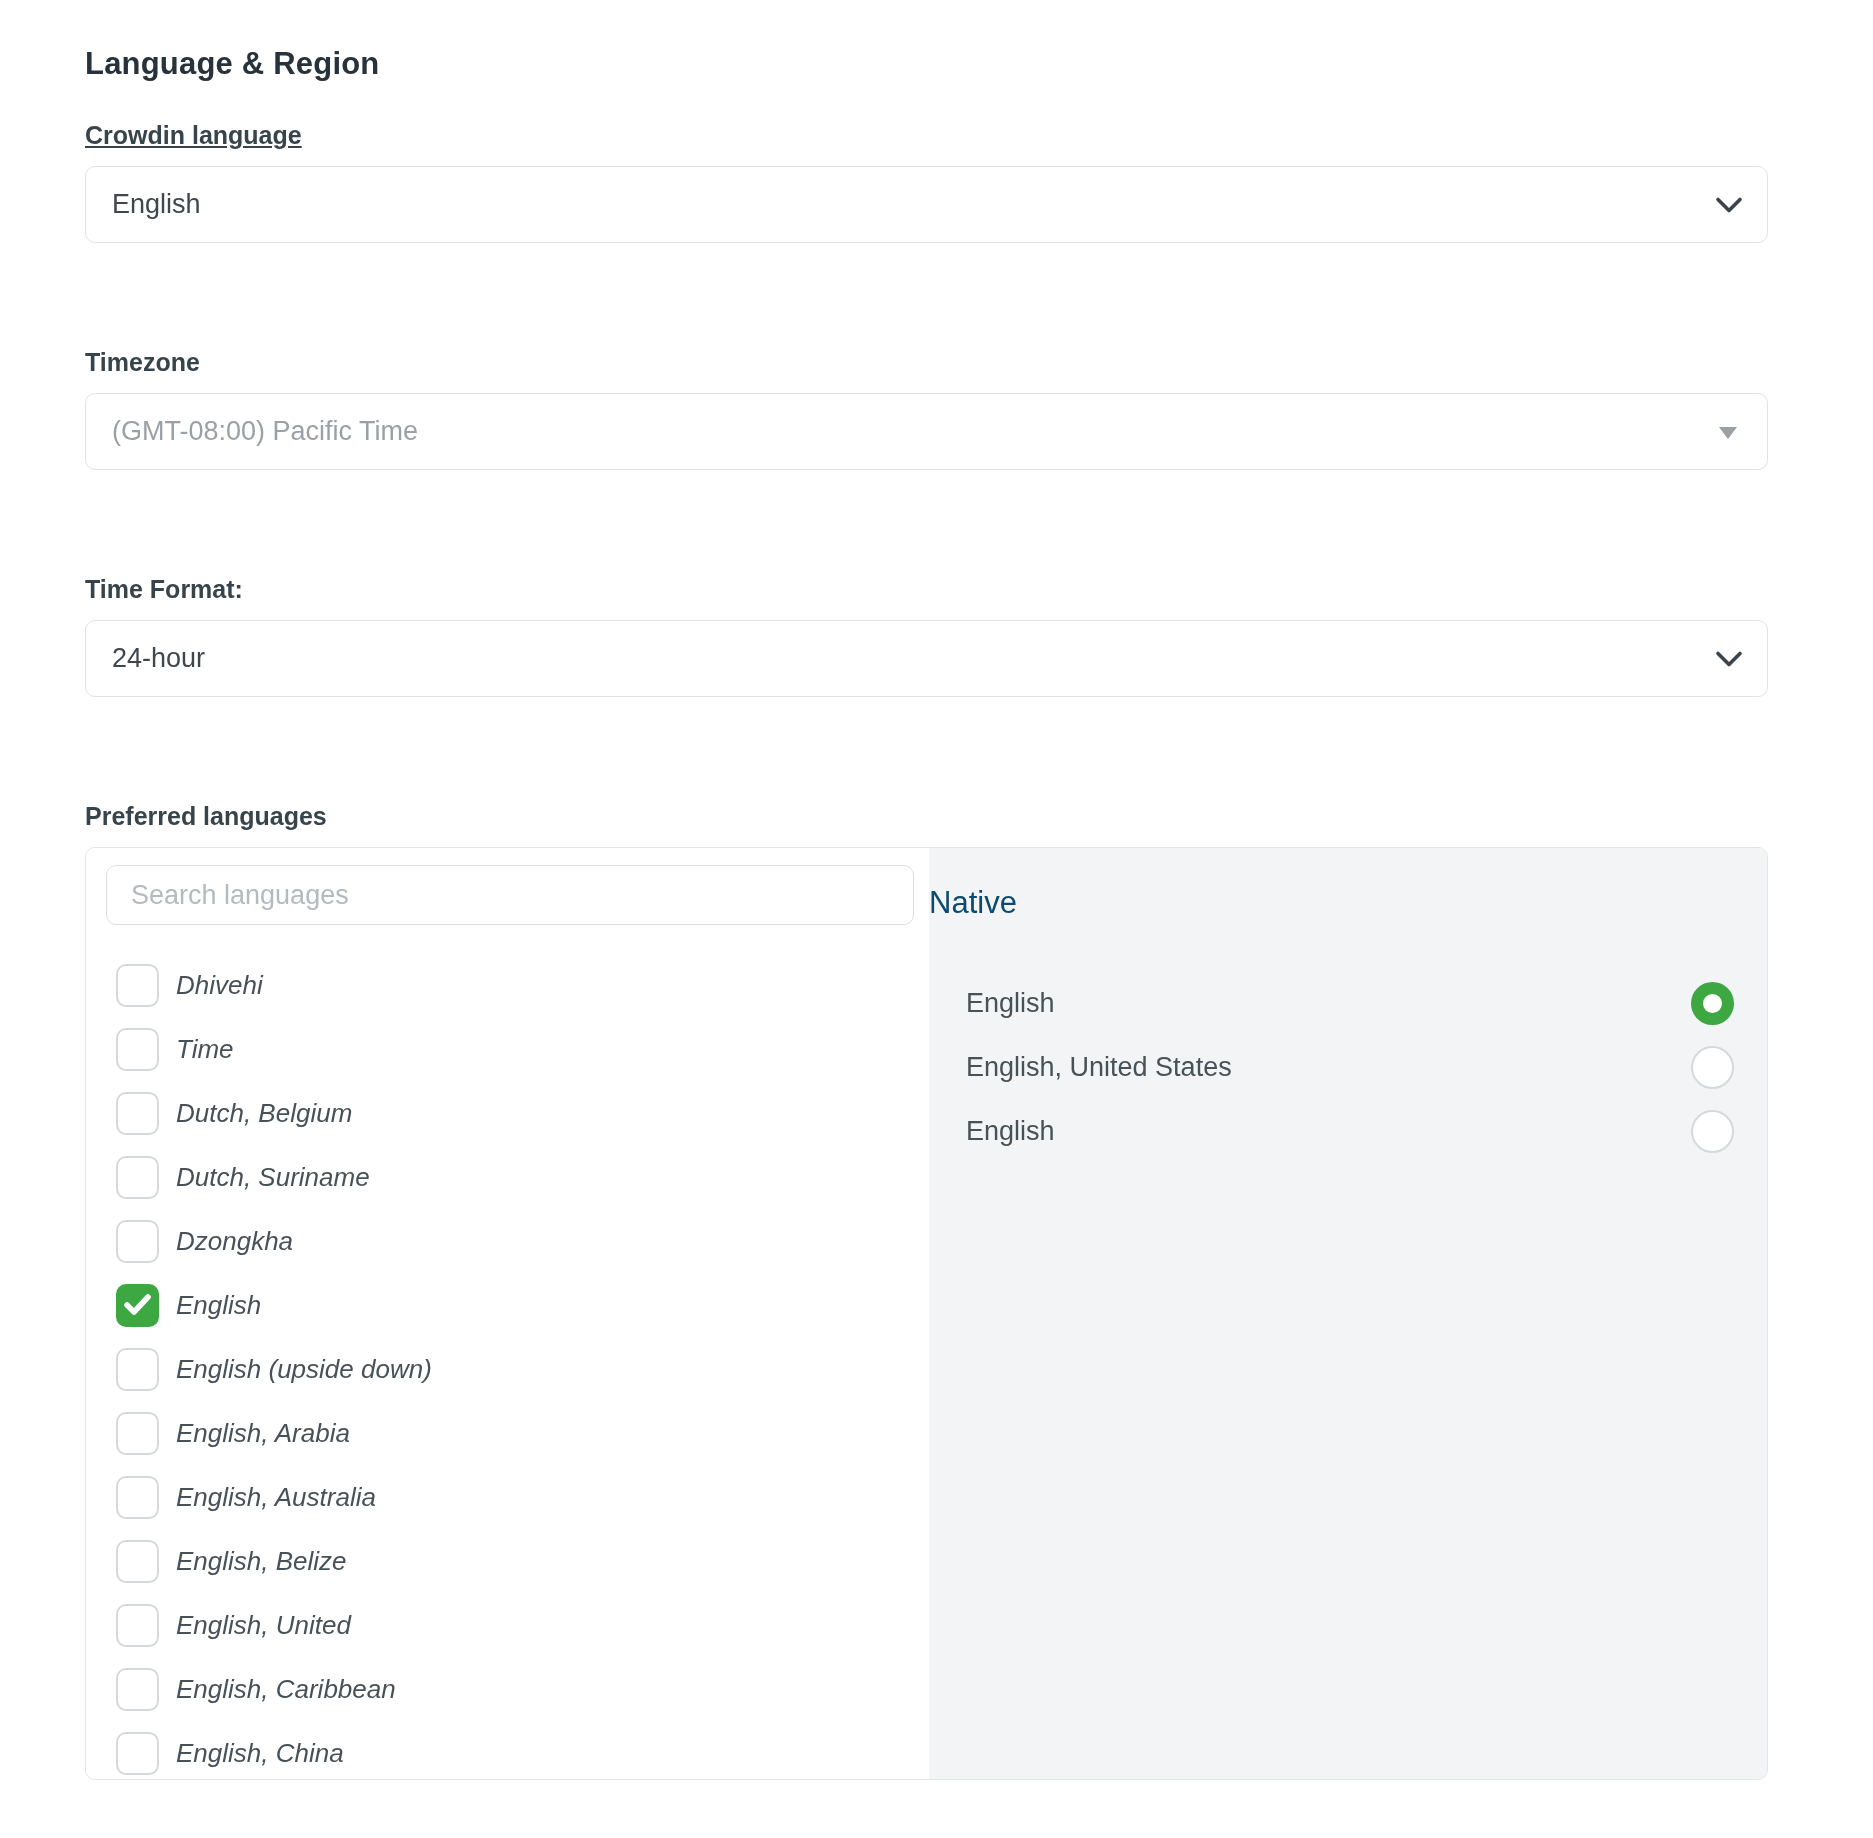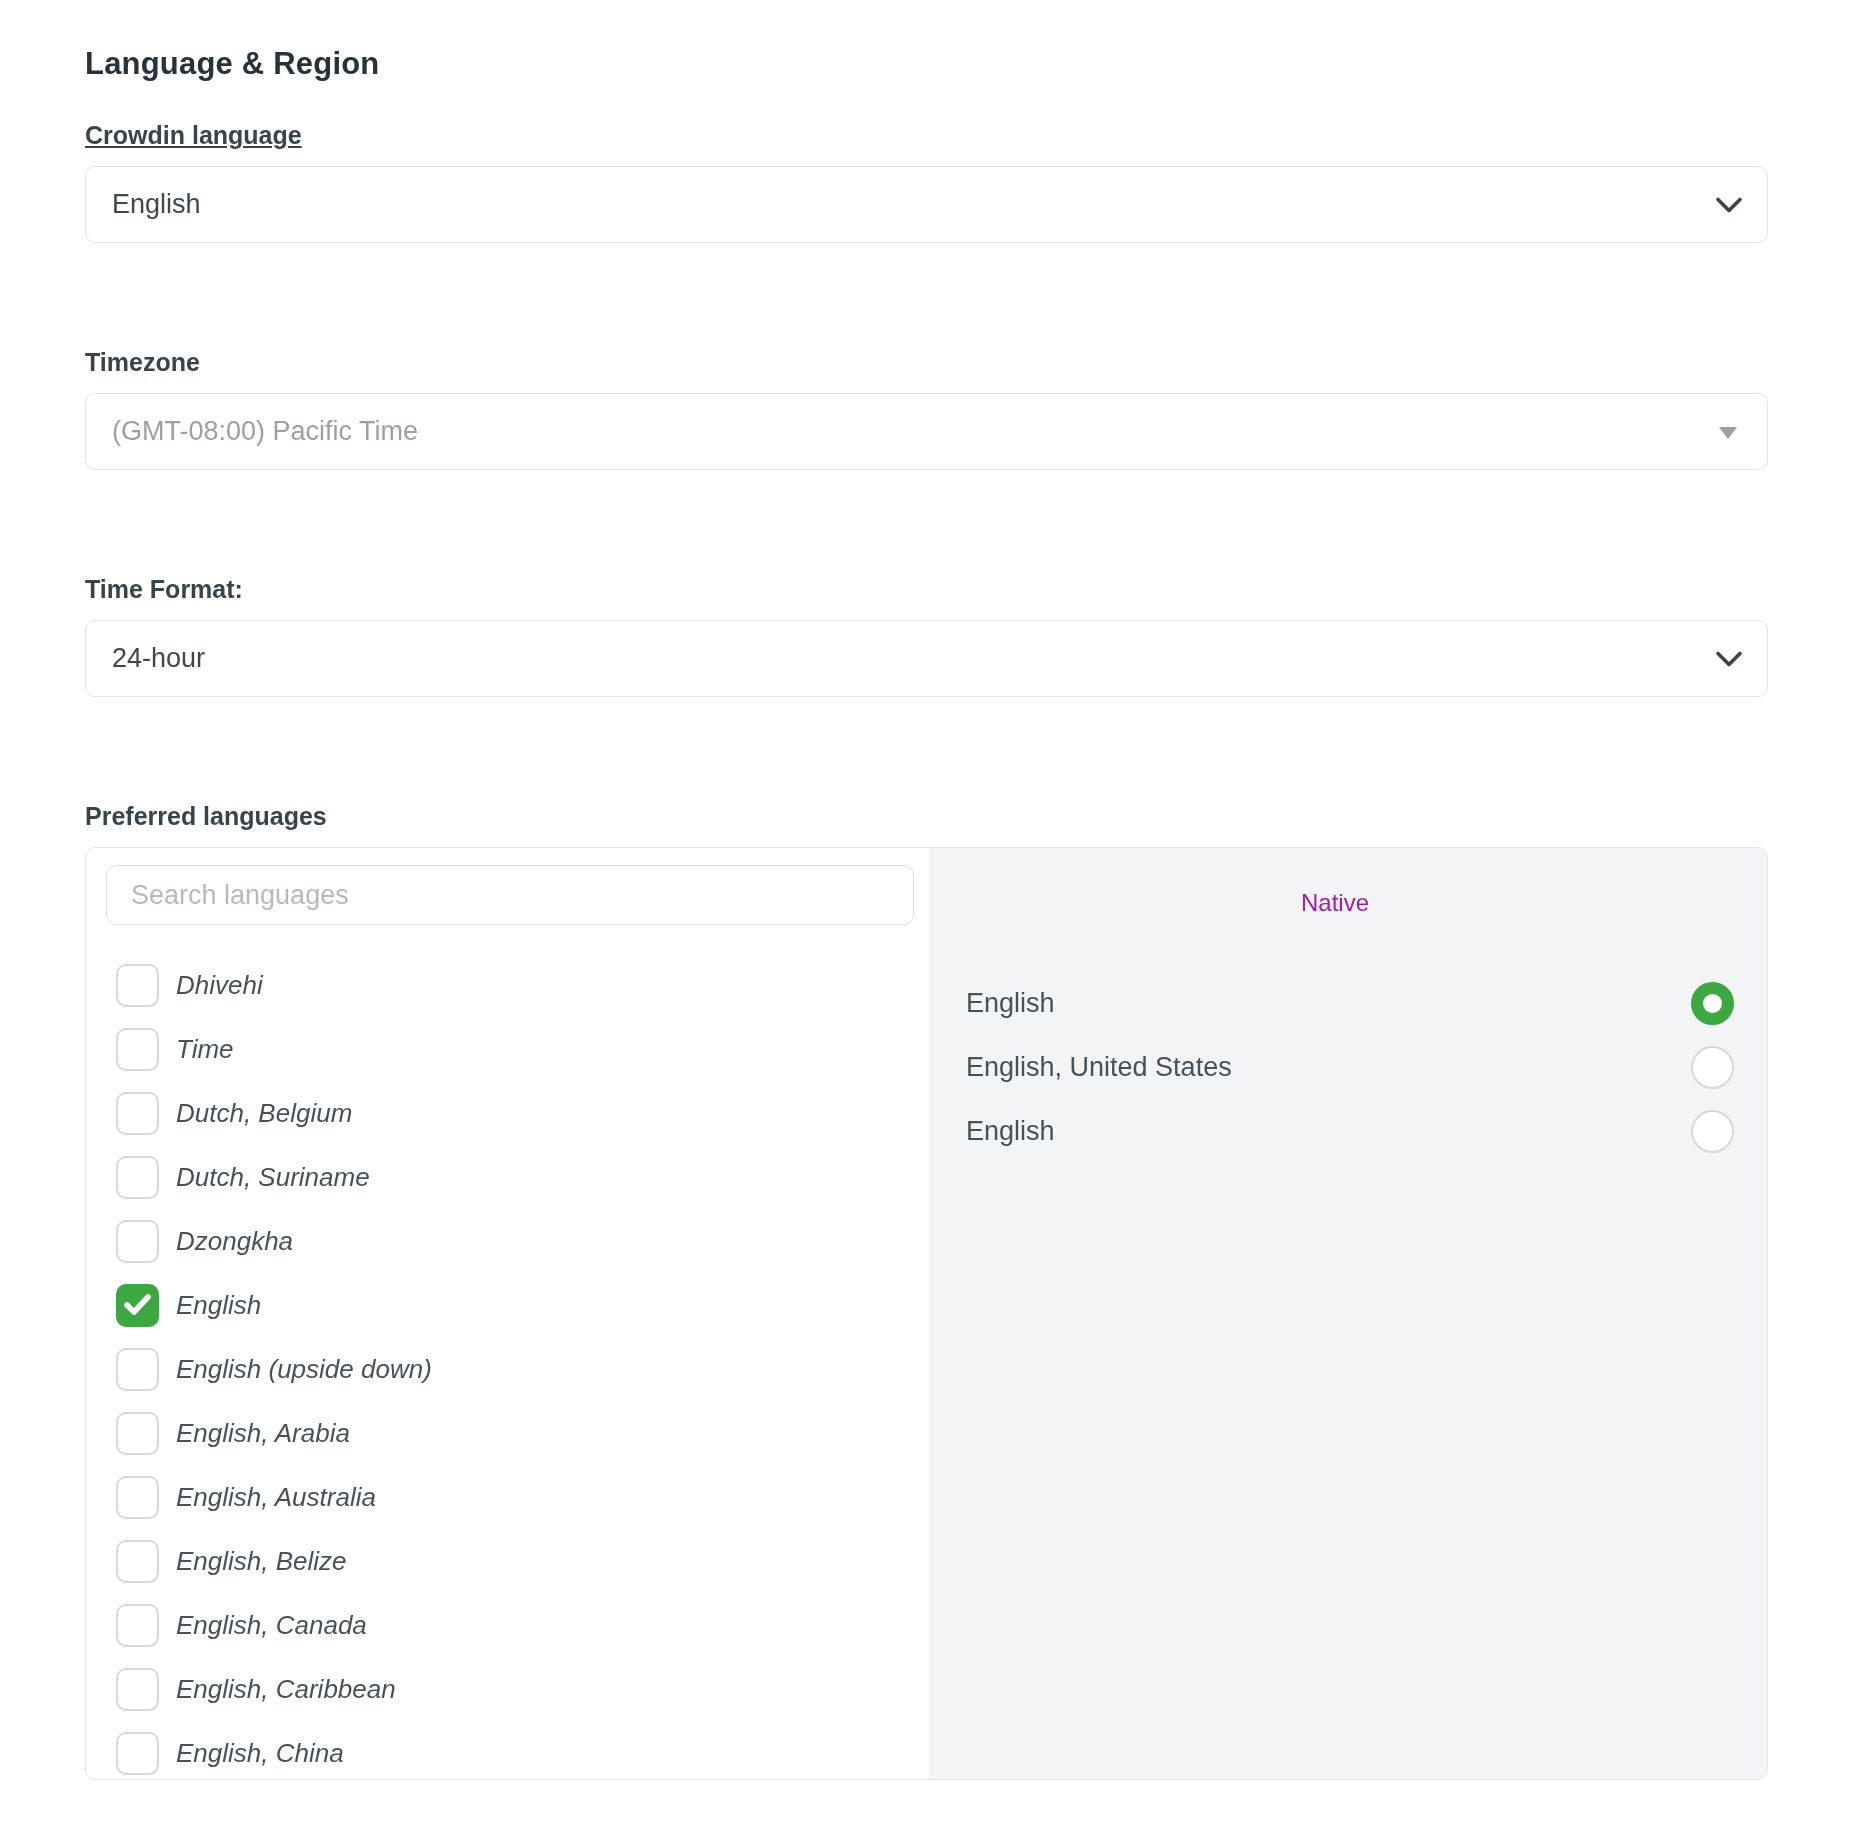--- a/index.html
+++ b/index.html
@@ -102,23 +102,23 @@
     background: #fff;
     margin-right: 17px;
     display: flex; align-items: center; justify-content: center;
   }
   .checkbox svg { display: none; }
   .checkbox.checked { background: #3da742; border-color: #3da742; }
   .checkbox.checked svg { display: block; }
   .lang-row .lang-name { font-size: 26px; color: #475258; font-style: italic; }
 
   .native-header {
-    text-align: center;
+    text-align: left;
     padding: 40px 26px 0 0;
-    font-size: 24px; color: #a21caf;
+    font-size: 31px; color: #0c4a6e;
     line-height: 29px;
   }
   .native-list { margin-top: 54px; }
   .native-row {
     height: 64px;
     display: flex; align-items: center; justify-content: space-between;
     padding: 0 33px 0 37px;
     cursor: pointer;
   }
   .native-row .lang-name { font-size: 27px; color: #475258; }
@@ -239,21 +239,21 @@
             <span class="checkbox">
               
             </span>
             <span class="lang-name">English, Belize</span>
           </div>
 
           <div class="lang-row">
             <span class="checkbox">
               
             </span>
-            <span class="lang-name">English, Canada</span>
+            <span class="lang-name">English, United</span>
           </div>
 
           <div class="lang-row">
             <span class="checkbox">
               
             </span>
             <span class="lang-name">English, Caribbean</span>
           </div>
 
           <div class="lang-row">

